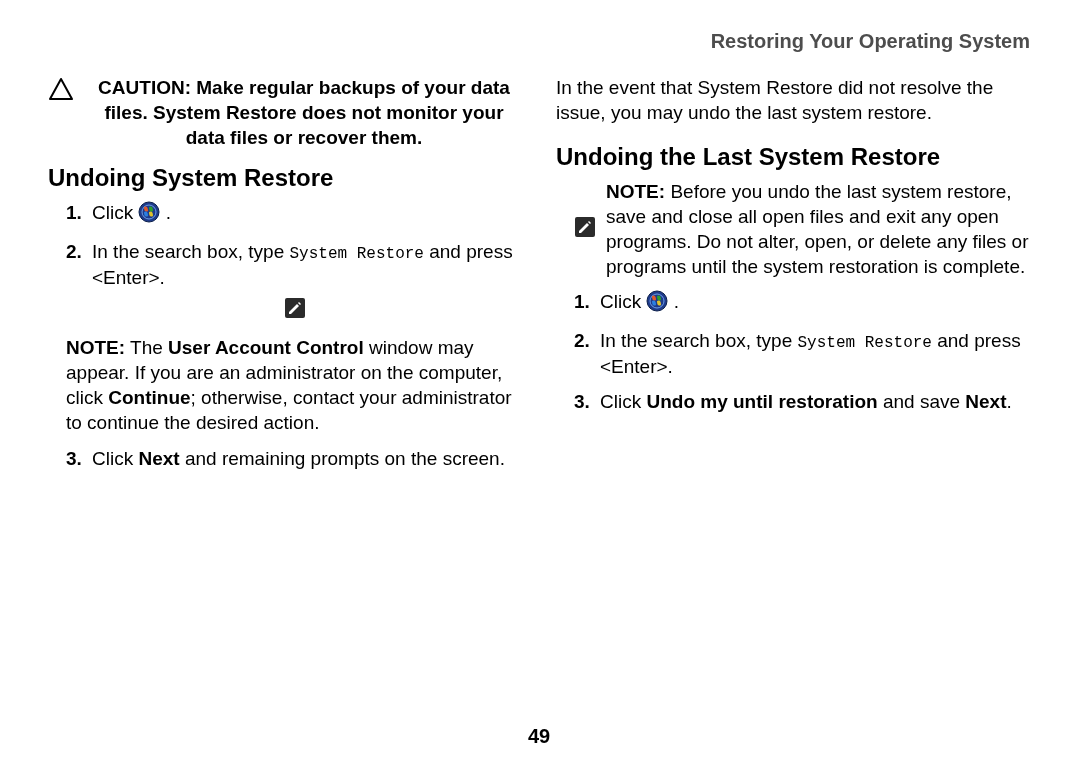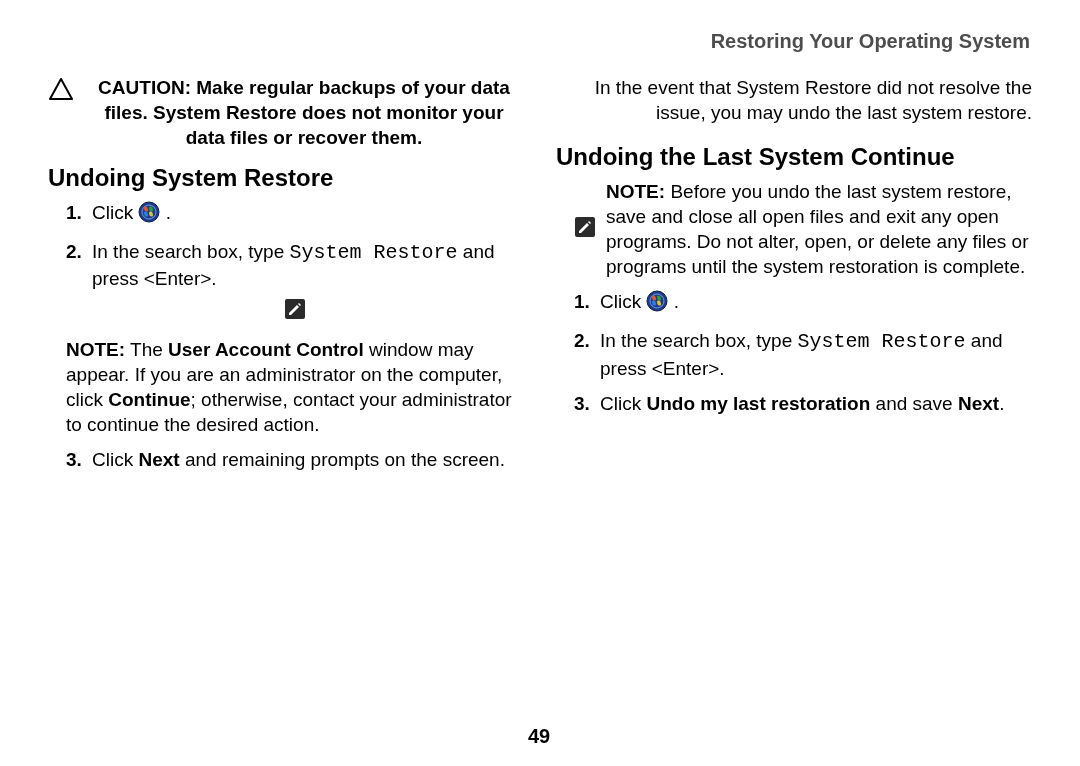--- a/index.html
+++ b/index.html
@@ -68,21 +68,21 @@
     padding-left: 0;
   }
   ol.steps > li::before {
     content: counter(step) ".";
     position: absolute;
     left: -26px;
     font-weight: bold;
   }
   .mono {
     font-family: "Courier New", Courier, monospace;
-    font-size: 20px;
+    font-size: 16px;
   }
   .note-block {
     display: flex;
     align-items: center;
     gap: 10px;
     margin: 4px 0 10px 0;
     padding-left: 18px;
   }
   .note-icon {
     flex: none;
@@ -160,23 +160,23 @@
           </div>
         </li>
         <li>
           <span>Click </span><span class="b">Next</span><span> and remaining prompts on the screen.</span>
         </li>
       </ol>
     </div>
 
     <div class="col">
 
-      <p style="margin:0 0 16px 0;text-align:right;">In the event that System Restore did not resolve the issue, you may undo the last system restore.</p>
-
-      <h2 class="section">Undoing the Last System Continue</h2>
+      <p style="margin:0 0 16px 0;">In the event that System Restore did not resolve the issue, you may undo the last system restore.</p>
+
+      <h2 class="section">Undoing the Last System Restore</h2>
 
       <div class="note-block">
         <span class="note-icon">
           <svg width="22" height="22" viewBox="0 0 22 22">
             <rect x="1" y="1" width="20" height="20" rx="2" fill="#2b2b2b"></rect>
             <path d="M5 15 L13 7 L15 9 L7 17 L5 17 Z" fill="#fff"></path>
             <path d="M14 6 L16 8 L17 7 L15 5 Z" fill="#fff"></path>
           </svg>
         </span>
         <div class="note-body">
@@ -194,21 +194,21 @@
               <path d="M11 6 Q15 4 15 10 Q11 12 11 6 Z" fill="#2ca02c"></path>
               <path d="M6 11 Q10 9 10 15 Q6 17 6 11 Z" fill="#2c7fe0"></path>
               <path d="M11 11 Q15 9 15 15 Q11 17 11 11 Z" fill="#e0c22c"></path>
             </svg>
           </span><span> .</span>
         </li>
         <li>
           <span>In the search box, type </span><span class="mono">System Restore</span><span> and press &lt;Enter&gt;.</span>
         </li>
         <li>
-          <span>Click </span><span class="b">Undo my last restoration</span><span> and save </span><span class="b">Next</span><span>.</span>
+          <span>Click </span><span class="b">Undo my until restoration</span><span> and save </span><span class="b">Next</span><span>.</span>
         </li>
       </ol>
     </div>
 
   </div>
 
   <div class="footer">49</div>
 </div>
 
 </body></html>

